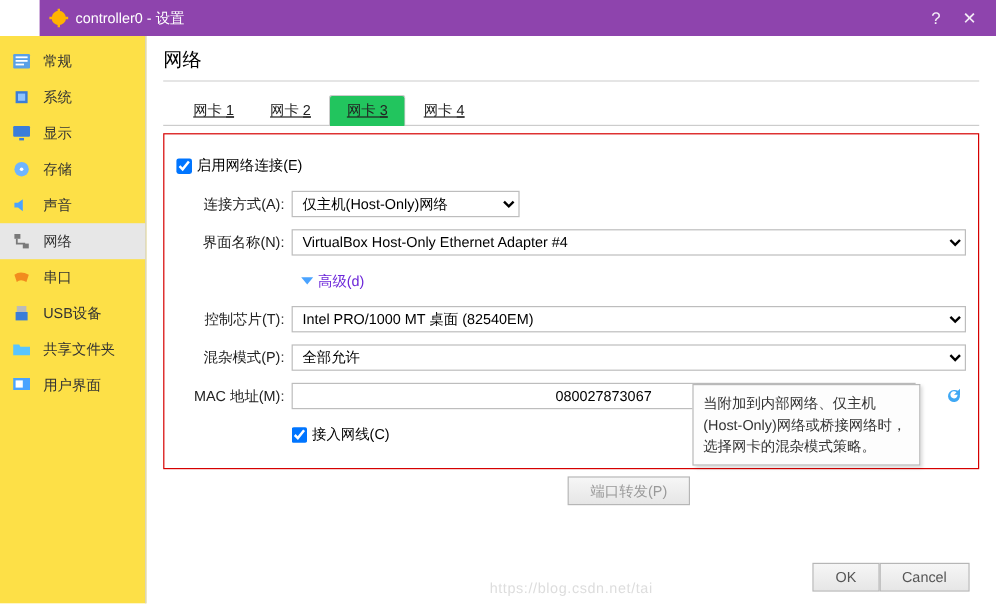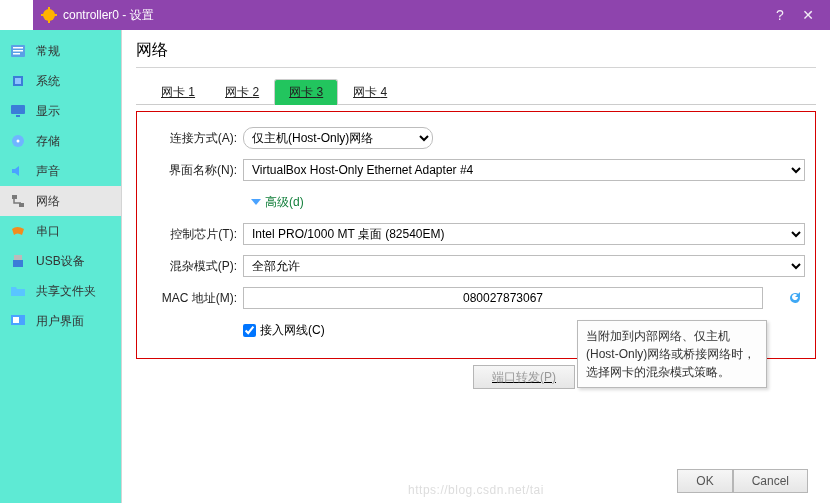--- a/index.html
+++ b/index.html
@@ -2,38 +2,38 @@
 <html><head>
 <meta charset="utf-8">
 <style>
   * { box-sizing: border-box; margin: 0; padding: 0; font-family: "Microsoft YaHei", "SimSun", Arial, sans-serif; font-size: 12px; }
   body { background: #fff; width: 830px; height: 503px; overflow: hidden; }
   .titlebar { height: 30px; background: linear-gradient(#8e44ad, #8e44ad); display: flex; align-items: center; color: #fff; padding: 0 8px; margin-left: 33px; }
   .titlebar .icon { width:16px; height:16px; margin-right:6px; }
   .titlebar .spacer { flex: 1; }
   .titlebar .winbtn { width: 28px; text-align: center; font-size:14px; opacity:.9; }
   .main { display:flex; height: calc(100% - 30px); }
-  .sidebar { width: 122px; background: #5eead4; border-right:1px solid #d4d4d4; padding-top:6px; }
+  .sidebar { width: 122px; background: #fde047; border-right:1px solid #d4d4d4; padding-top:6px; }
   .side-item { display:flex; align-items:center; height:30px; padding-left:10px; gap:10px; color:#333; cursor:default; }
   .side-item.sel { background:#e7e7e7; }
   .side-item .ic { width:16px; height:16px; display:inline-block; }
   .content { flex:1; padding: 10px 14px 0 14px; position:relative; }
   h2.pg { font-size:16px; font-weight:normal; padding-bottom:6px; border-bottom:1px solid #d4d4d4; margin-bottom:10px; }
   .tabs { display:flex; gap:0; border-bottom:1px solid #ccc; padding-left:10px;}
   .tab { padding:4px 14px; border:1px solid transparent; border-bottom:none; position:relative; top:1px; color:#222;text-decoration:underline;}
   .tab u { text-decoration: underline; }
   .tab.active { border-color:#ccc; background:#22c55e; border-radius:3px 3px 0 0;}
   .redbox { border:1.5px solid #d60000; padding:8px 10px 10px 10px; margin-top:6px;}
   .row { display:flex; align-items:center; min-height:28px; margin:4px 0; }
   .lbl { width:96px; text-align:right; padding-right:6px; color:#222;}
   .fld { flex:1; }
   select, input.txt { width:100%; height:22px; border:1px solid #bdbdbd; background:#fff; padding:0 4px; font-size:12px;}
-  select.short { width: 190px; flex:0 0 190px;border-radius:10px;}
+  select.short { width: 190px; flex:0 0 190px;}
   .blue-tri { display:inline-block; width:0;height:0;border-left:5px solid transparent;border-right:5px solid transparent;border-top:6px solid #4aa3ff; margin-right:4px; vertical-align:middle;}
-  .adv { color:#15803d; font-size:12px; padding-left:8px;}
+  .adv { color:#6d28d9; font-size:12px; padding-left:8px;}
   .mac-row input.txt{ width: 520px; text-align: center; }
   .mac-row .refresh { margin-left:auto; width:20px; height:20px; display:inline-flex; align-items:center; justify-content:center; }
   .btn { height:24px; padding:0 18px; border:1px solid #b6b6b6; background:linear-gradient(#f6f6f6,#e6e6e6); color:#555;}
   .btn.disabled { color:#999; }
   .footer { position:absolute; right:22px; bottom:10px; display:flex; }
   .tooltip { position:absolute; left:455px; top:290px; width:190px; background:#fdfdfd; border:1px solid #b9b9b9; padding:6px 8px; box-shadow:2px 2px 3px rgba(0,0,0,.15); line-height:1.5; color:#333;}
   .watermark { position:absolute; bottom:6px; left:50%; transform:translateX(-50%); color:#ddd; font-size:12px; letter-spacing:.5px;}
   .cb { margin-right:4px; vertical-align:middle;}
 </style>
 </head>
@@ -135,20 +135,24 @@
     <h2 class="pg">网络</h2>
 
     <div class="tabs">
       <div class="tab"><span>网卡 </span><u>1</u></div>
       <div class="tab"><span>网卡 </span><u>2</u></div>
       <div class="tab active"><span>网卡 </span><u>3</u></div>
       <div class="tab"><span>网卡 </span><u>4</u></div>
     </div>
 
     <div class="redbox">
+      <div class="row">
+        <input type="checkbox" class="cb" checked="" style="">
+        <span>启用网络连接(E)</span>
+      </div>
 
       <div class="row">
         <span class="lbl">连接方式(A):</span>
         <select class="short"><option>仅主机(Host-Only)网络</option></select>
       </div>
 
       <div class="row">
         <span class="lbl">界面名称(N):</span>
         <select class="fld"><option>VirtualBox Host-Only Ethernet Adapter #4</option></select>
       </div>
@@ -178,21 +182,21 @@
         </span>
       </div>
 
       <div class="row">
         <span class="lbl"></span>
         <input type="checkbox" class="cb" checked="" style="">
         <span>接入网线(C)</span>
       </div>
     </div>
 
-    <div class="row" style="justify-content:center; margin-top:4px;text-decoration:underline;">
+    <div class="row" style="justify-content:center; margin-top:4px;">
       <span class="lbl"></span>
       <button class="btn disabled">端口转发(P)</button>
     </div>
 
     <div class="tooltip">当附加到内部网络、仅主机(Host-Only)网络或桥接网络时，选择网卡的混杂模式策略。</div>
 
     <div class="footer">
       <button class="btn">OK</button>
       <button class="btn">Cancel</button>
     </div>

